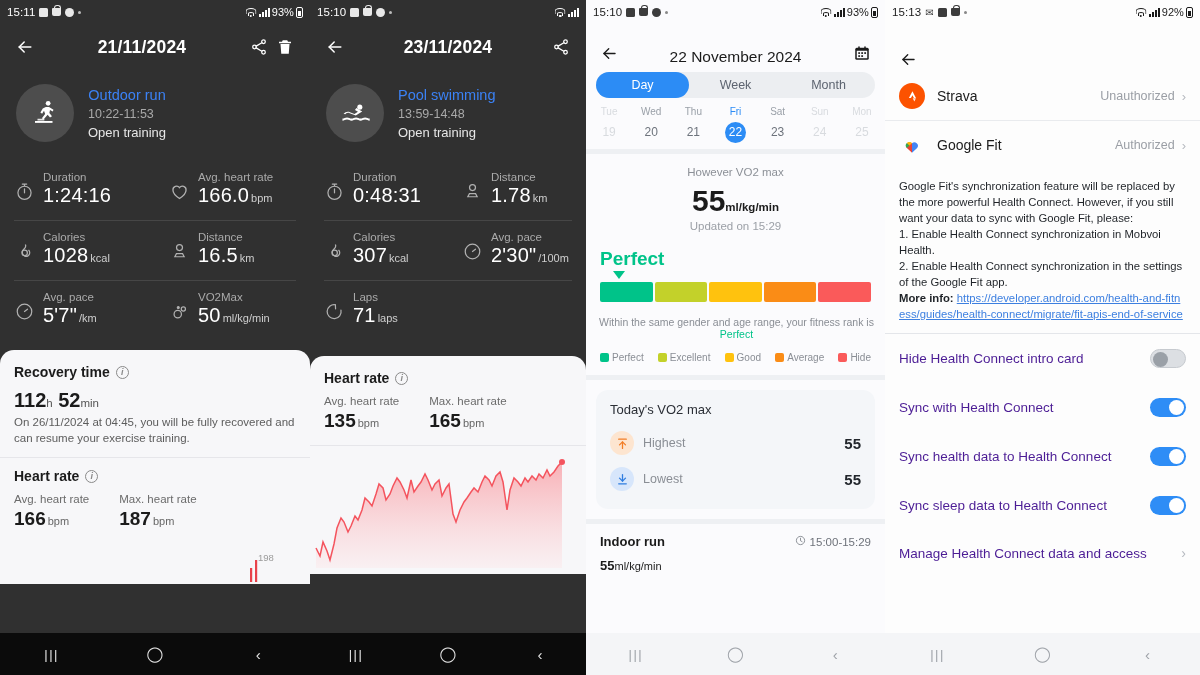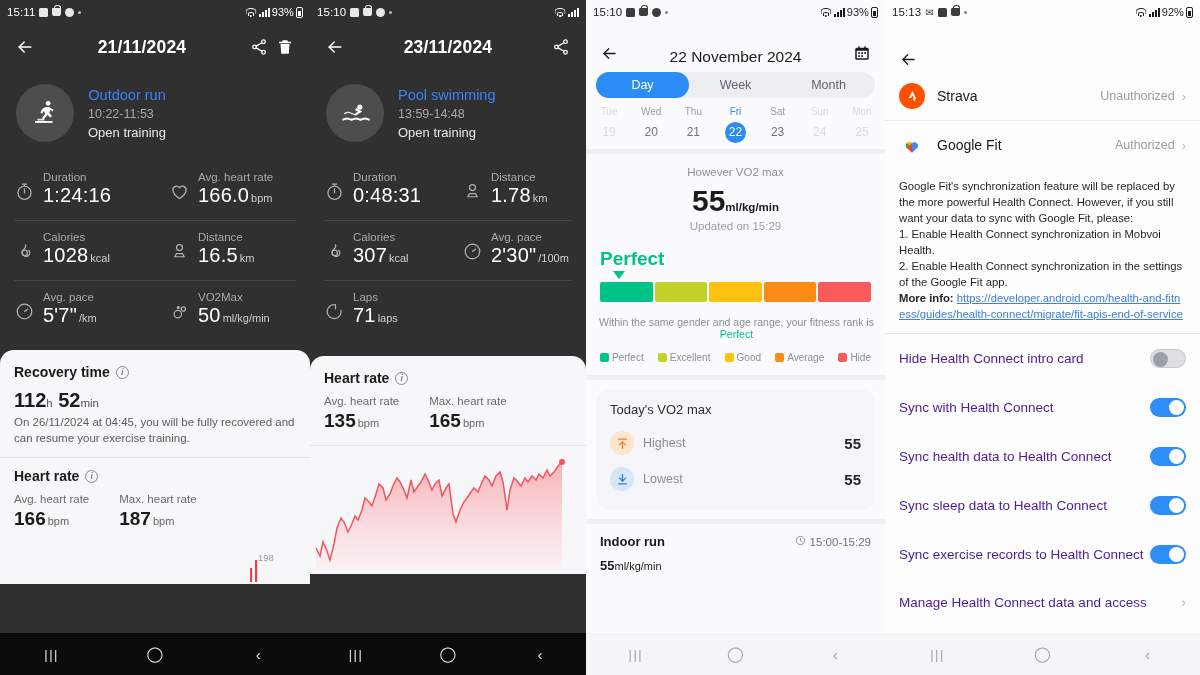--- a/index.html
+++ b/index.html
@@ -805,26 +805,20 @@
           <span class="kn"></span>
         </span>
     </div>
     <div class="srow">
       <span class="sl">Sync sleep data to Health Connect</span>
       <span class="toggle on">
           <span class="kn"></span>
         </span>
     </div>
     <div class="srow">
-      <span class="sl">Sync exercise records to Health Connect</span>
-      <span class="toggle on">
-          <span class="kn"></span>
-        </span>
-    </div>
-    <div class="srow">
       <span class="sl">Manage Health Connect data and access</span>
       <span class="mchev">›</span>
     </div>
 
     <div class="navbar light">
       <div class="recents">|||</div>
       <div>◯</div>
       <div>‹</div>
     </div>
   </div>

